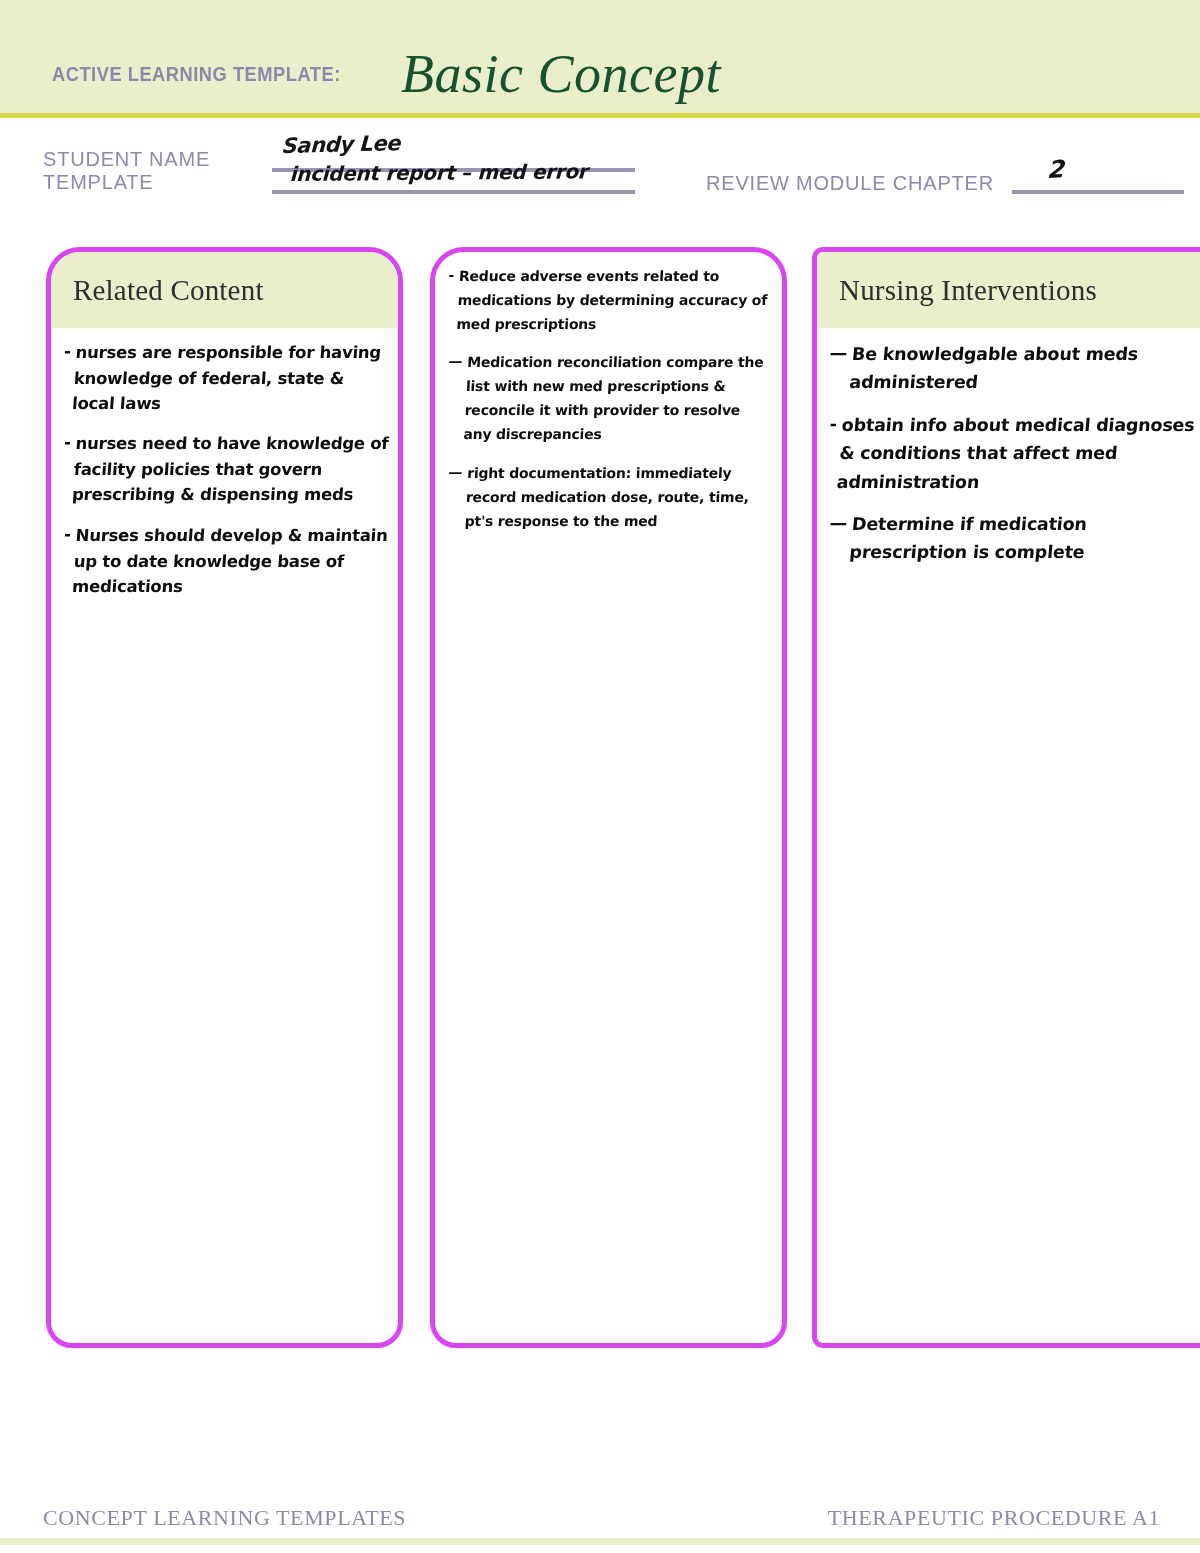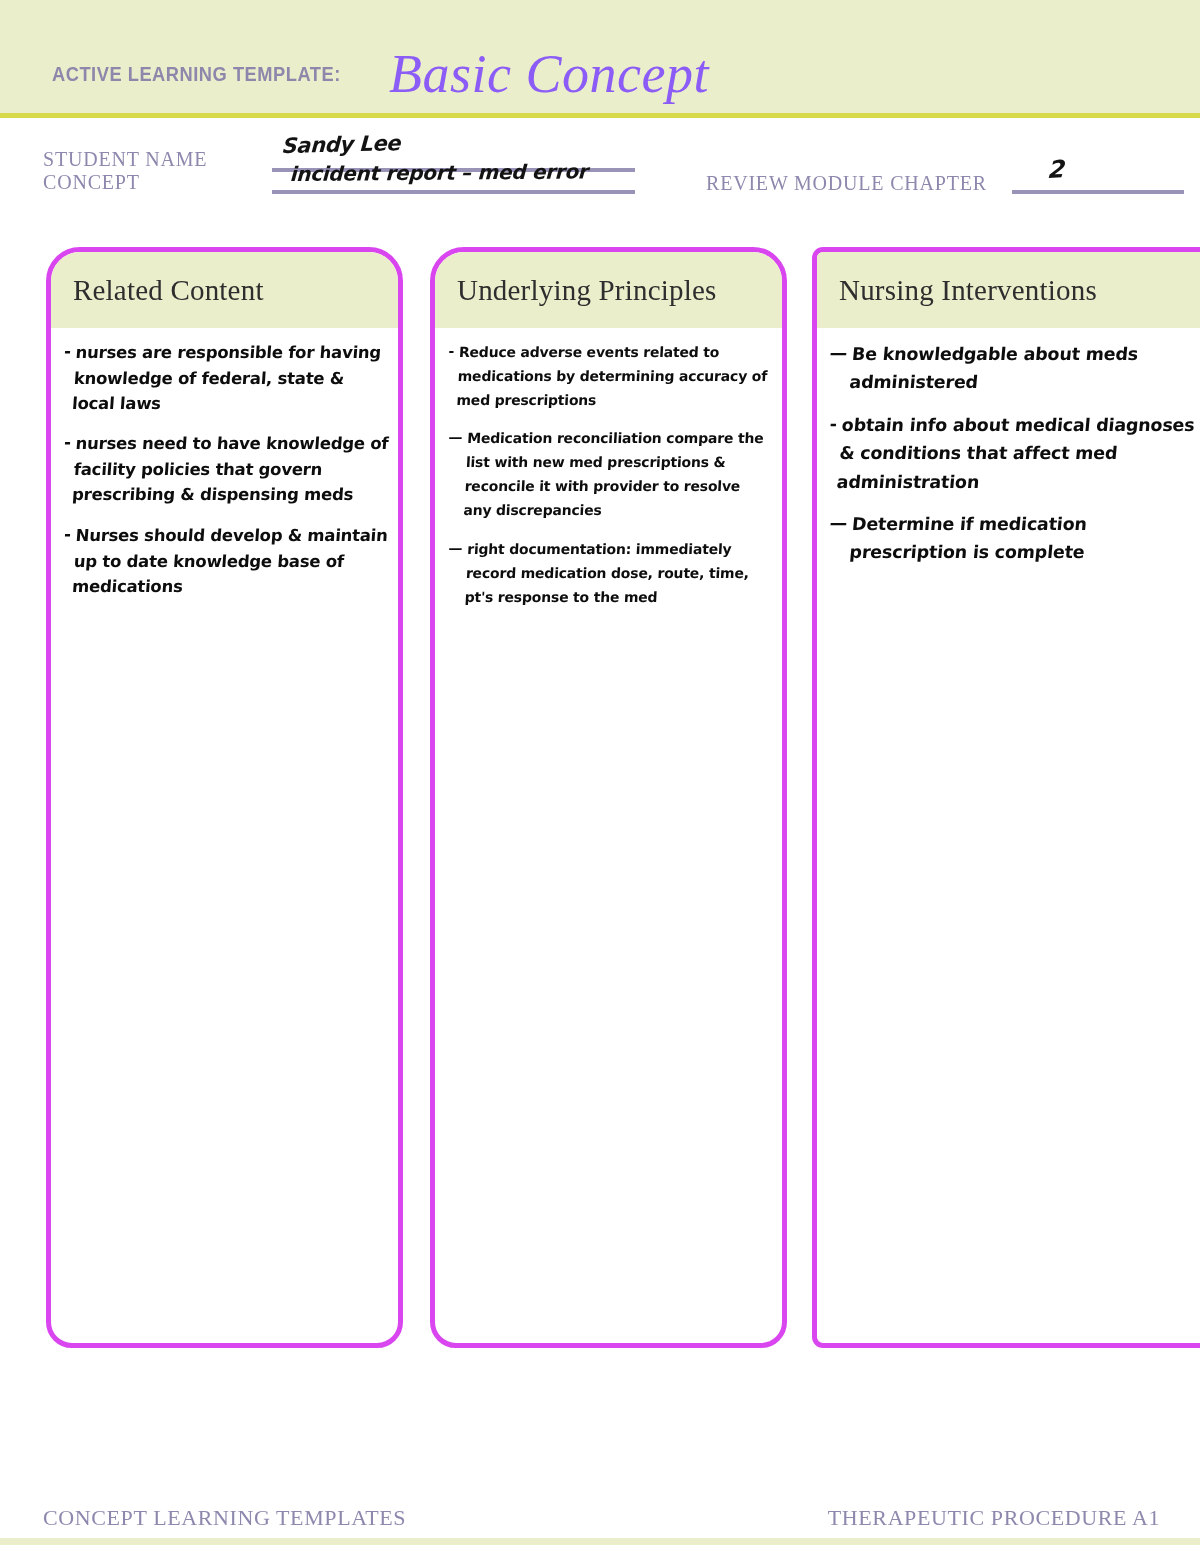--- a/index.html
+++ b/index.html
@@ -44,30 +44,30 @@
     letter-spacing: 0.6px;
     color: #8c87ab;
     transform: scaleX(0.87);
     transform-origin: left bottom;
     white-space: nowrap;
   }
   .template-title {
     font-family: "Liberation Serif", serif;
     font-style: italic;
     font-size: 54px;
-    color: #8b5cf6;
-    margin-left: 5px;
+    color: #14532d;
+    margin-left: 17px;
     letter-spacing: 0.5px;
     white-space: nowrap;
   }
 
   
   .field-label {
     position: absolute;
-    font-family: Liberation Serif, serif;
+    font-family: Liberation Sans, sans-serif;
     font-size: 20px;
     letter-spacing: 0.8px;
     color: #8d88ad;
     white-space: nowrap;
   }
   #lbl-student { left: 43px; top: 148px; }
   #lbl-concept { left: 43px; top: 171px; }
   #lbl-chapter { left: 706px; top: 172px; }
 
   .field-line {
@@ -212,21 +212,21 @@
     <span class="alt-label">ACTIVE LEARNING TEMPLATE:</span>
     <span class="template-title">Basic Concept</span>
   </div>
 </div>
 <div class="banner-rule"></div>
 
 <div class="field-label" id="lbl-student">STUDENT NAME</div>
 <div class="field-line" id="line-student"></div>
 <div class="hand" id="hand-student">Sandy Lee</div>
 
-<div class="field-label" id="lbl-concept">CONCEPT</div>
+<div class="field-label" id="lbl-concept">TEMPLATE</div>
 <div class="field-line" id="line-concept"></div>
 <div class="hand" id="hand-concept">incident report – med error</div>
 
 <div class="field-label" id="lbl-chapter">REVIEW MODULE CHAPTER</div>
 <div class="field-line" id="line-chapter"></div>
 <div class="hand" id="hand-chapter">2</div>
 
 <div class="col-box" id="col-1">
   <div class="col-head">
     <span class="col-head-title">Related Content</span>
@@ -241,23 +241,20 @@
       <span class="txt">nurses need to have knowledge of facility policies that govern prescribing &amp; dispensing meds</span>
     </div>
     <div class="note gap">
       <span class="dash">-</span>
       <span class="txt">Nurses should develop &amp; maintain up to date knowledge base of medications</span>
     </div>
   </div>
 </div>
 
 <div class="col-box" id="col-2">
-  <div class="col-head">
-    <span class="col-head-title">Underlying Principles</span>
-  </div>
   <div class="col-body">
     <div class="note">
       <span class="dash">-</span>
       <span class="txt">Reduce adverse events related to medications by determining accuracy of med prescriptions</span>
     </div>
     <div class="note">
       <span class="dash">—</span>
       <span class="txt">Medication reconciliation compare the list with new med prescriptions &amp; reconcile it with provider to resolve any discrepancies</span>
     </div>
     <div class="note">

